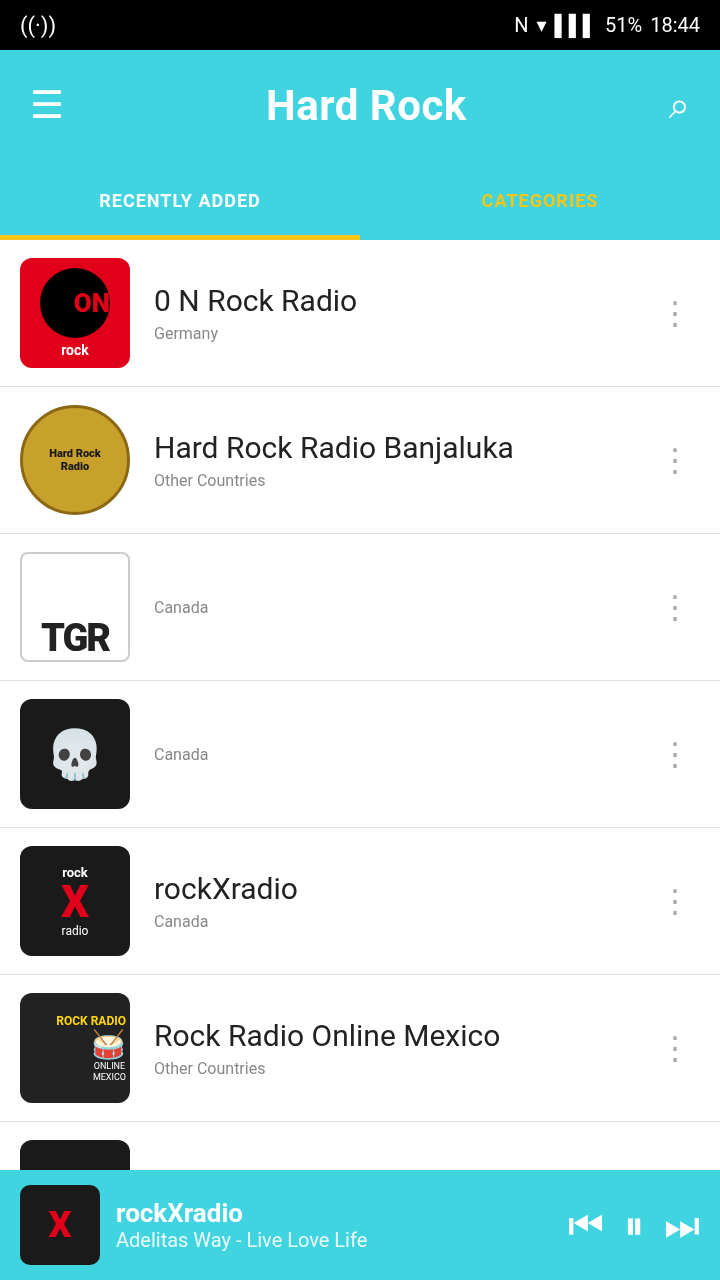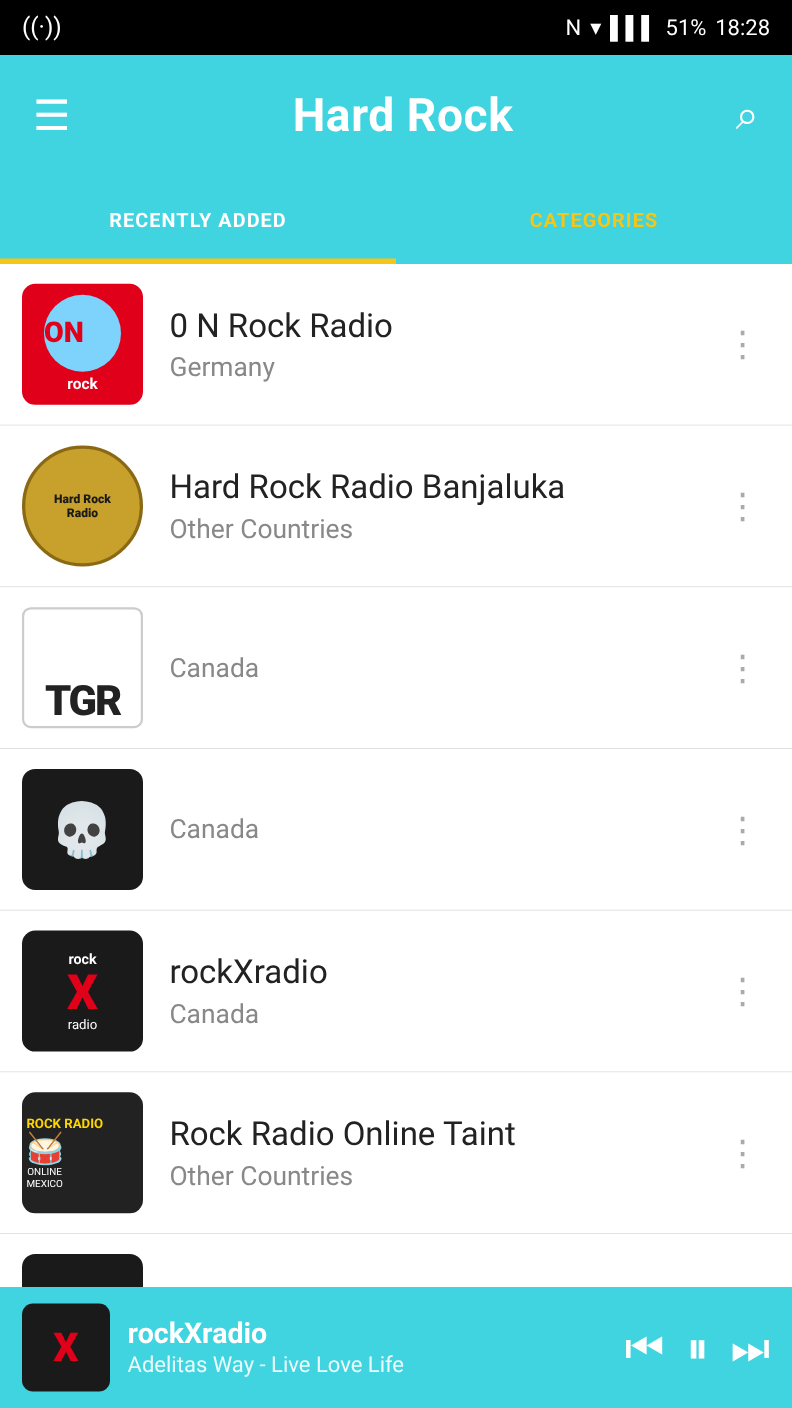--- a/index.html
+++ b/index.html
@@ -105,27 +105,27 @@
     .logo-0nrock {
       background: #e0001a;
       border-radius: 12px;
       position: relative;
       display: flex;
       align-items: center;
       justify-content: center;
       flex-direction: column;
     }
     .logo-0nrock .on-badge {
-      background: #7dd3fc;
+      background: #000000;
       border-radius: 50%;
       width: 70px;
       height: 70px;
       display: flex;
       align-items: center;
-      justify-content: flex-start;
+      justify-content: flex-end;
     }
     .logo-0nrock .on-text {
       color: #e0001a;
       font-size: 26px;
       font-weight: 900;
       line-height: 1;
     }
     .logo-0nrock .rock-text {
       color: #fff;
       font-size: 14px;
@@ -193,21 +193,21 @@
     }
     .logo-rockx .rock-label { color: #fff; font-size: 13px; font-weight: bold; }
     .logo-rockx .x-letter { color: #e0001a; font-size: 44px; font-weight: 900; line-height: 1; }
     .logo-rockx .radio-label { color: #fff; font-size: 12px; }
 
     
     .logo-mexico {
       background: #222;
       border-radius: 12px;
       display: flex;
-      align-items: flex-start;
+      align-items: flex-end;
       justify-content: center;
       flex-direction: column;
       padding: 4px;
     }
     .logo-mexico .rr-line1 { color: #FFD700; font-size: 12px; font-weight: bold; }
     .logo-mexico .rr-drum { font-size: 28px; }
     .logo-mexico .rr-line2 { color: #fff; font-size: 9px; text-align: center; line-height: 1.2; }
 
     
     .logo-partial {
@@ -220,21 +220,21 @@
     .logo-partial .rx-x { color: #e0001a; font-size: 44px; font-weight: 900; }
 
     .list-item-info { flex: 1; }
     .list-item-name {
       font-size: 30px;
       color: #222;
       font-weight: 400;
       margin-bottom: 6px;
     }
     .list-item-country {
-      font-size: 24px;
+      font-size: 16px;
       color: #888;
     }
     .list-item-more {
       color: #aaa;
       font-size: 32px;
       padding: 10px;
       cursor: pointer;
       letter-spacing: -1px;
     }
 
@@ -294,21 +294,21 @@
 
 <div class="status-bar">
   <div class="status-bar-left">
     <span>((·))</span>
   </div>
   <div class="status-bar-right">
     <span>N</span>
     <span>▾</span>
     <span>▌▌▌</span>
     <span>51%</span>
-    <span>18:28</span>
+    <span>18:44</span>
   </div>
 </div>
 
 <div class="app-bar">
   <span class="app-bar-icon">☰</span>
   <span class="app-bar-title">Hard Rock</span>
   <span class="app-bar-icon">⌕</span>
 </div>
 
 <div class="tabs">
@@ -384,21 +384,21 @@
     <div class="list-item-more">⋮</div>
   </div>
 
   <div class="list-item">
     <div class="list-item-logo logo-mexico">
       <div class="rr-line1">ROCK RADIO</div>
       <div class="rr-drum">🥁</div>
       <div class="rr-line2">ONLINE<br>MEXICO</div>
     </div>
     <div class="list-item-info">
-      <div class="list-item-name">Rock Radio Online Taint</div>
+      <div class="list-item-name">Rock Radio Online Mexico</div>
       <div class="list-item-country">Other Countries</div>
     </div>
     <div class="list-item-more">⋮</div>
   </div>
 
   <div class="partial-item">
     <div class="list-item-logo logo-partial">
       <span class="rx-x">X</span>
     </div>
   </div>

